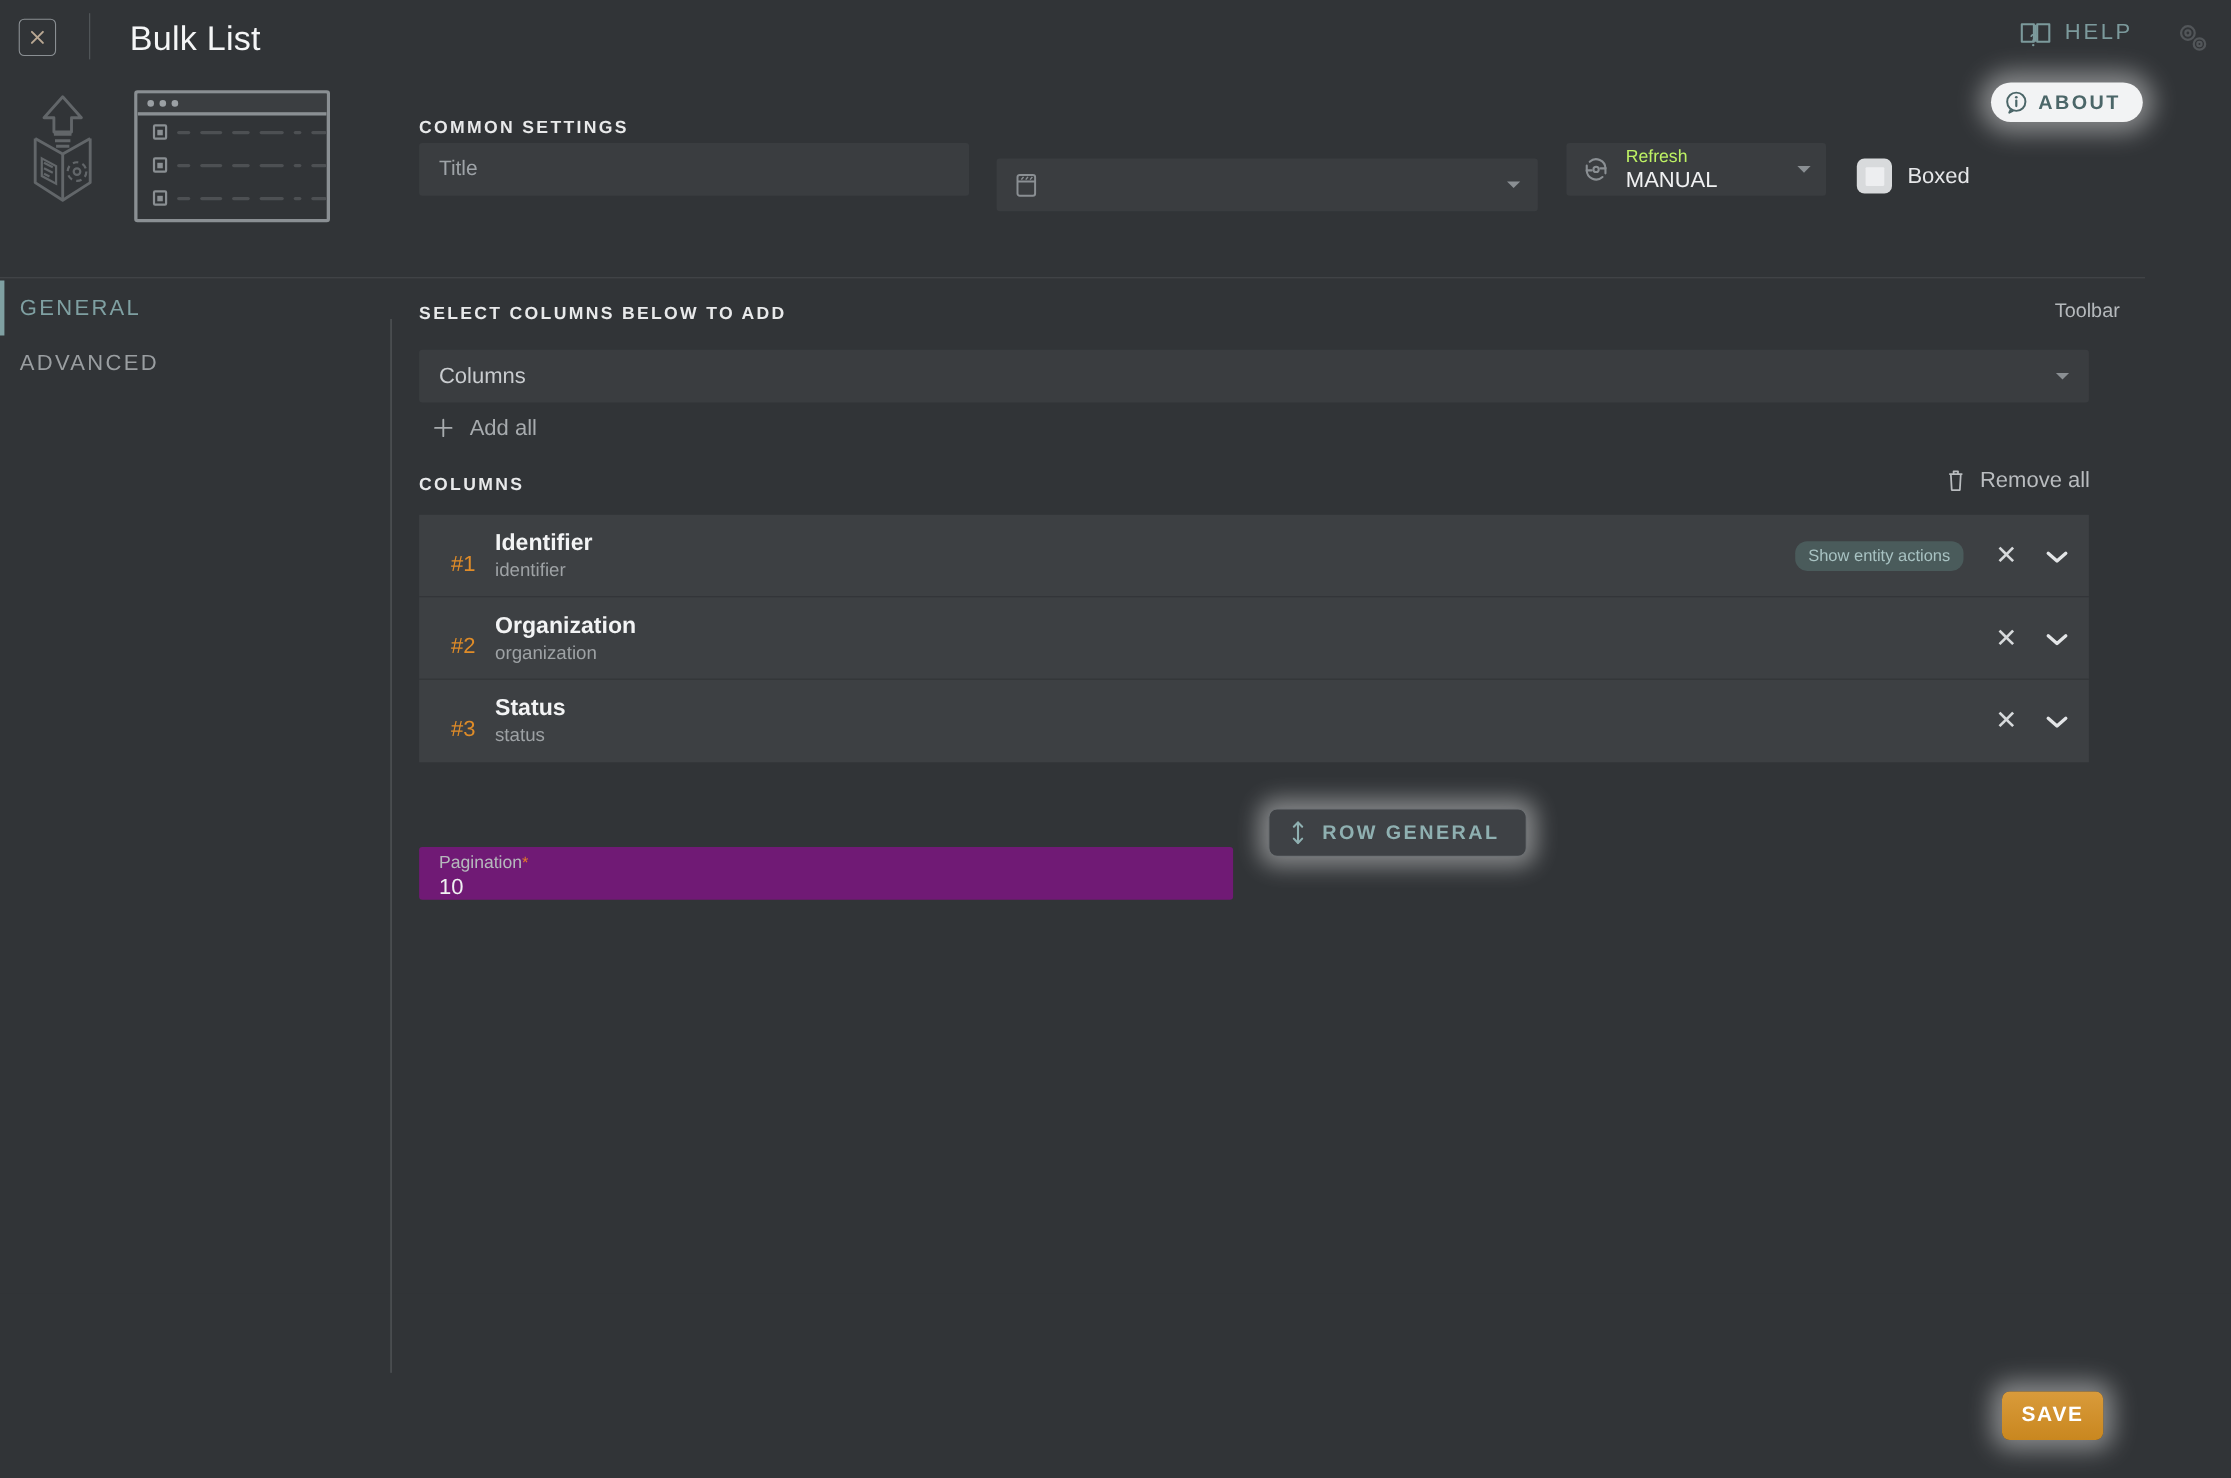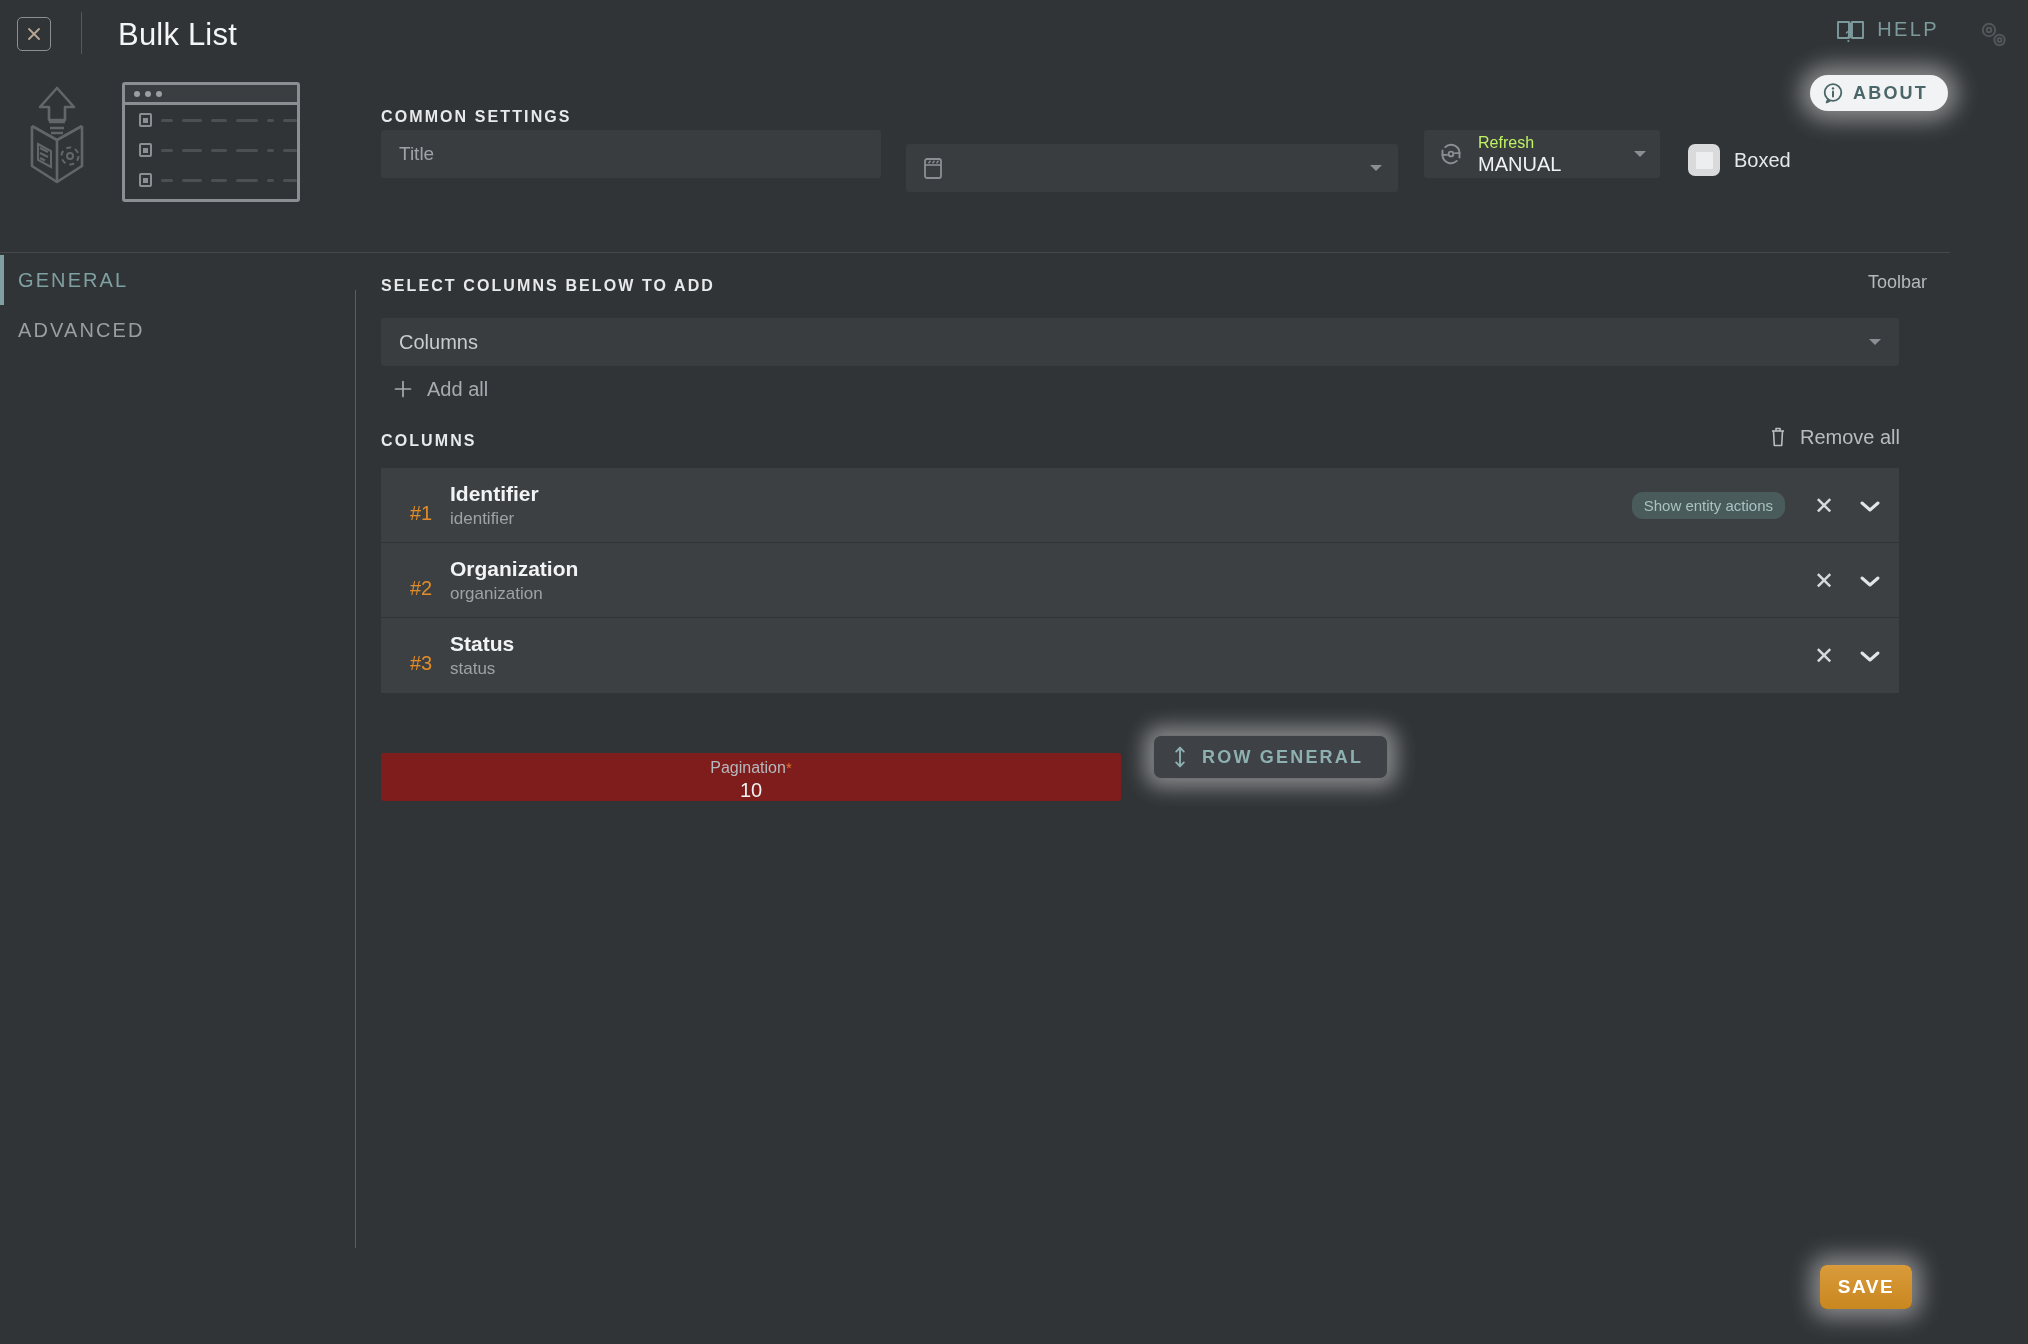--- a/index.html
+++ b/index.html
@@ -219,25 +219,24 @@
   .tooltip-pill {
     background: #4a5b5b; color: #a8c2c2;
     font-size: 15px; padding: 5px 12px; border-radius: 11px;
     margin-right: 4px; white-space: nowrap;
   }
   .x-btn { font-size: 24px; color: #d7dadc; cursor: pointer; line-height: 1; width: 22px; text-align: center; }
   .chev-btn { cursor: pointer; display: flex; align-items: center; }
 
   
   #pagination-field {
-    position: absolute; left: 381px; top: 753px;
+    position: absolute; left: 381px; top: 770px;
     width: 740px; height: 48px;
-    background: #7f1d1d; border-radius: 3px;
+    background: #701a75; border-radius: 3px;
     padding: 5px 18px 0 18px;
-    text-align: center;
   }
   #pagination-field .fl { font-size: 16px; color: #b5b9bc; line-height: 20px; }
   #pagination-field .req { color: #e0792a; font-size: 15px; }
   #pagination-field .val { font-size: 20px; color: #f0f1f2; line-height: 24px; }
 
   #row-height-btn {
     position: absolute; left: 1153px; top: 735px;
     height: 44px; padding: 0 24px 0 18px;
     background: #3e4145; border: 1px solid #6d7174; border-radius: 8px;
     display: flex; align-items: center; gap: 14px;

